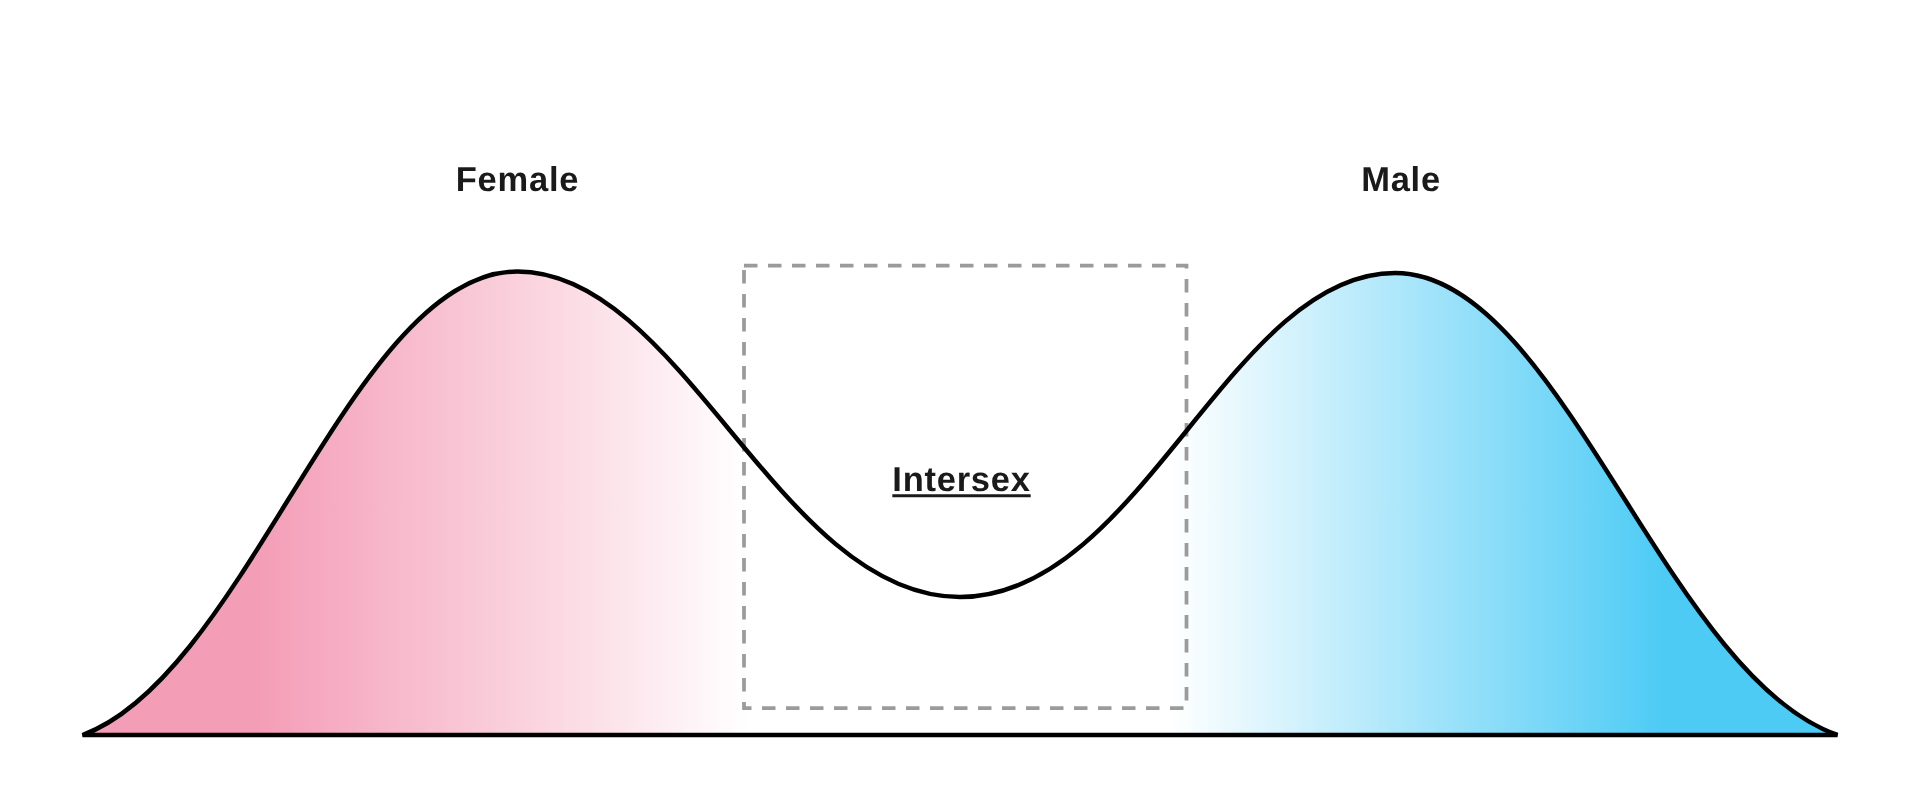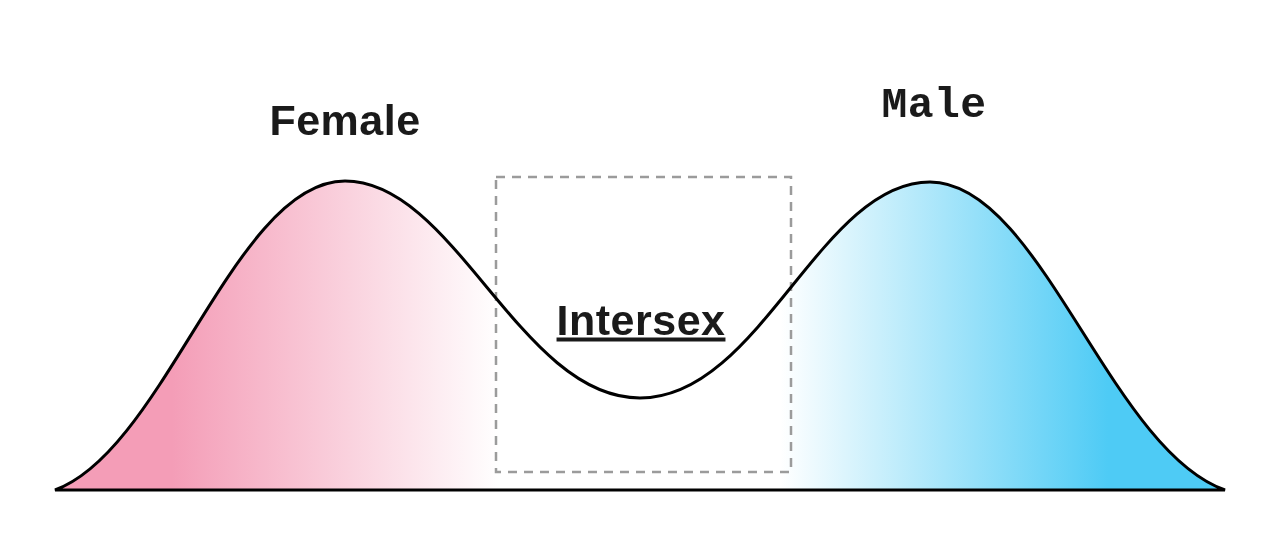--- a/index.html
+++ b/index.html
@@ -16,29 +16,29 @@
     font-family: "Liberation Sans", "DejaVu Sans", sans-serif;
   }
   .canvas svg {
     position: absolute;
     left: 0;
     top: 0;
   }
   .peak-label {
     position: absolute;
     transform: translate(-50%, -50%);
-    font-size: 43px;
+    font-size: 23px;
     font-weight: 600;
     letter-spacing: 0.5px;
     color: #1a1a1a;
     white-space: nowrap;
     user-select: none;
   }
   .label-female { left: 345px; top: 120px; }
-  .label-male   { left: 934px; top: 105px; font-family: Liberation Mono, monospace; }
+  .label-male   { left: 934px; top: 120px; }
   .label-intersex { left: 641px; top: 320px; text-decoration: underline; }
 </style>
 </head>
 <body>
 
 <div class="canvas">
 
   <svg width="1280" height="538" viewBox="0 0 1280 538">
     <defs>
       <linearGradient id="humpGradient" x1="0" y1="0" x2="1" y2="0">

